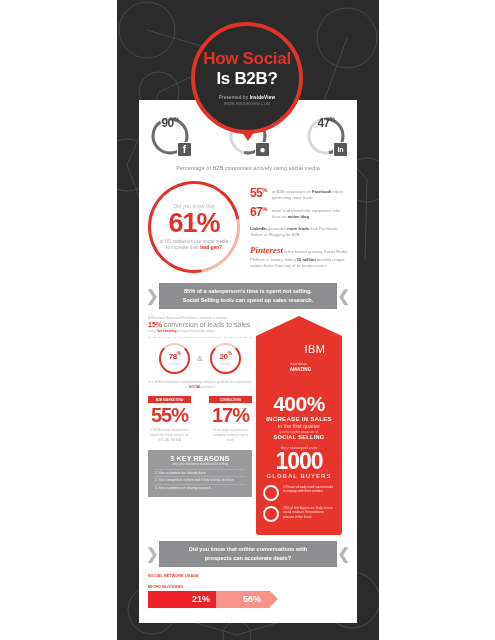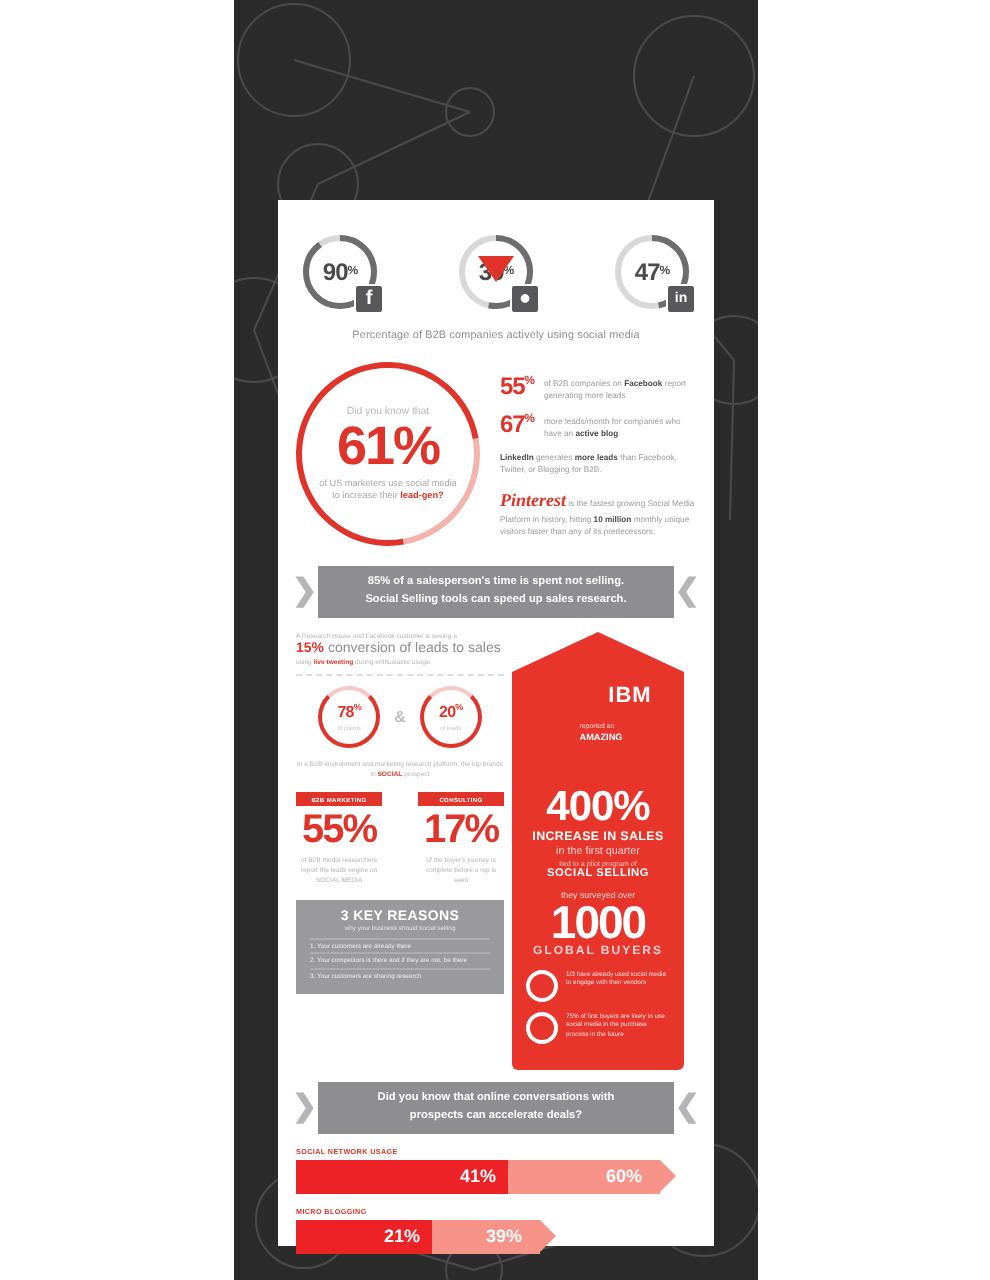--- a/index.html
+++ b/index.html
@@ -54,21 +54,21 @@
   }
   
   .social-row {
     display: flex; justify-content: space-between;
     padding: 16px 11px 0 11px;
   }
   .social { position: relative; width: 40px; height: 40px; }
   .ring { position:absolute; inset:0; }
   .pct {
     position:absolute; inset:0;
-    display:flex; align-items:center; justify-content:center;
+    display:flex; align-items:flex-start; justify-content:center;
     font-size:12px; font-weight:bold; color:#4a4a4a;
     letter-spacing:-.5px;
   }
   .pct sup{font-size:6px; font-weight:bold;}
   .sq {
     position:absolute; right:-2px; bottom:-1px;
     width:15px; height:15px; border-radius:2px;
     background:#58585a; color:#fff;
     display:flex; align-items:center; justify-content:center;
     font-size:10px; font-weight:bold;
@@ -152,21 +152,21 @@
   .keybox .kt { color:#ffffff; font-size:7px; font-weight:bold; text-align:center; letter-spacing:.2px;}
   .keybox .ks { color:#e3e3e3; font-size:3.2px; text-align:center; margin-bottom:3px;}
   .keybox li { color:#efefef; font-size:3.2px; line-height:1.6; list-style:none; border-top:1px solid #adadaf; padding-top:1px;}
   
   .res-right { width: 90px; position:relative; padding-left:4px;}
   .house { position:relative; width:86px; }
   .roof { width:0; height:0; margin:0 auto;
     border-left:43px solid transparent; border-right:43px solid transparent;
     border-bottom:20px solid #e8352b;}
   .body { background:#e8352b; padding:4px 7px 8px; text-align:center; border-radius:0 0 3px 3px;}
-  .ibm { color:#ffffff; font-size:11px; font-weight:bold; letter-spacing:.5px; display:inline-block; vertical-align:middle;margin-left:32px;}
+  .ibm { color:#ffffff; font-size:11px; font-weight:normal; letter-spacing:.5px; display:inline-block; vertical-align:middle;margin-left:32px;}
   .ibm-sub { display:inline-block; vertical-align:middle; color:#ffd9d6; font-size:3.4px; text-align:left; margin-left:3px; line-height:1.3;}
   .ibm-sub b{ color:#ffffff; font-size:4.6px;}
   .four { color:#ffffff; font-size:21px; font-weight:bold; line-height:1; margin-top:17px; letter-spacing:-.5px;}
   .inc { color:#ffffff; font-size:6.2px; font-weight:bold; letter-spacing:.2px; margin-top:1px;}
   .qtr { color:#ffd2ce; font-size:5.4px; margin-top:1px;}
   .tied { color:#ffc3be; font-size:3.6px; margin-top:1px;}
   .ss { color:#ffffff; font-size:5.6px; font-weight:bold; letter-spacing:.3px;}
   .surv { color:#ffd2ce; font-size:4.4px; margin-top:5px;}
   .thousand { color:#ffffff; font-size:23px; font-weight:bold; line-height:1; letter-spacing:-1px;}
   .gb { color:#ffd2ce; font-size:6px; font-weight:bold; letter-spacing:1px;}
@@ -208,20 +208,28 @@
           <line x1="230" y1="38" x2="200" y2="120"></line>
         <line x1="200" y1="120" x2="250" y2="180"></line>
           <line x1="35" y1="610" x2="120" y2="635"></line>
         <line x1="235" y1="600" x2="120" y2="635"></line>
           <line x1="10" y1="165" x2="42" y2="250"></line>
         <line x1="250" y1="180" x2="248" y2="260"></line>
       </g>
     </svg>
   </div>
 
+  <div class="title-circle">
+    <div class="t1">How Social</div>
+    <div class="t2">Is B2B?</div>
+    <div class="t3">
+      <span>Presented by </span><b>InsideView</b>
+    </div>
+    <div class="t4">WWW.INSIDEVIEW.COM</div>
+  </div>
   <div class="pointer"></div>
 
   <div class="card">
 
     <div class="social-row">
       <div class="social">
         <svg class="ring" viewBox="0 0 40 40">
           <circle cx="20" cy="20" r="17" fill="none" stroke="#d8d8d8" stroke-width="3"></circle>
           <circle cx="20" cy="20" r="17" fill="none" stroke="#6d6d6d" stroke-width="3" stroke-dasharray="96 11" transform="rotate(-90 20 20)"></circle>
         </svg>
@@ -378,35 +386,26 @@
         <span>
           <span>Did you know that online conversations with</span><br>
           <span>prospects can accelerate deals?</span>
         </span>
       </div>
       <div class="chev r">❮</div>
     </div>
 
     <div class="bars">
       <div class="bar-label">SOCIAL NETWORK USAGE</div>
-      <div class="bar">
-        <div class="seg-a" style="width:53%">
-            <span>41%</span>
-          </div>
-        <div class="seg-b" style="width:38%">
-            <span>60%</span>
-          </div>
-        <div class="arrow b"></div>
-      </div>
       <div class="bar-label">MICRO BLOGGING</div>
       <div class="bar">
         <div class="seg-a" style="width:34%">
             <span>21%</span>
           </div>
         <div class="seg-b" style="width:27%">
-            <span>39%</span>
+            <span>56%</span>
           </div>
         <div class="arrow b"></div>
       </div>
     </div>
 
   </div>
 </div>
 
 </body></html>

